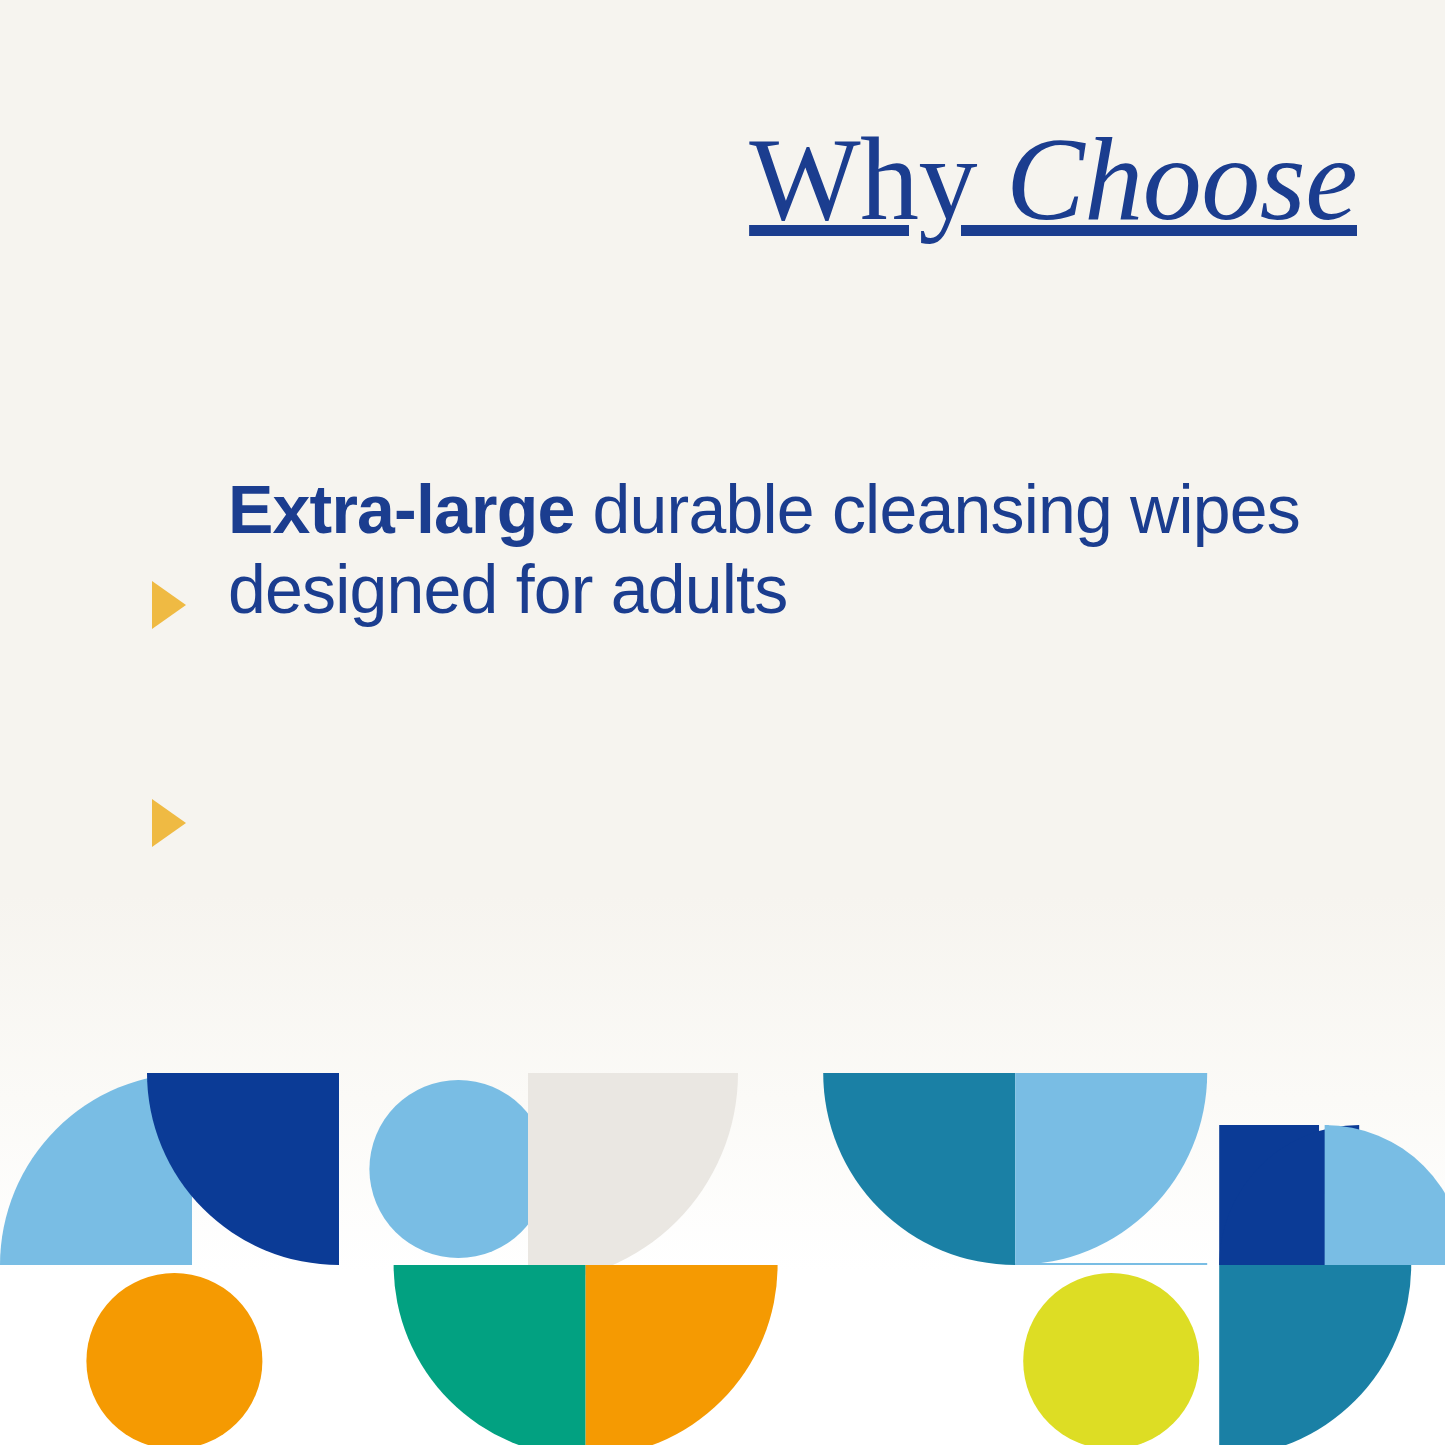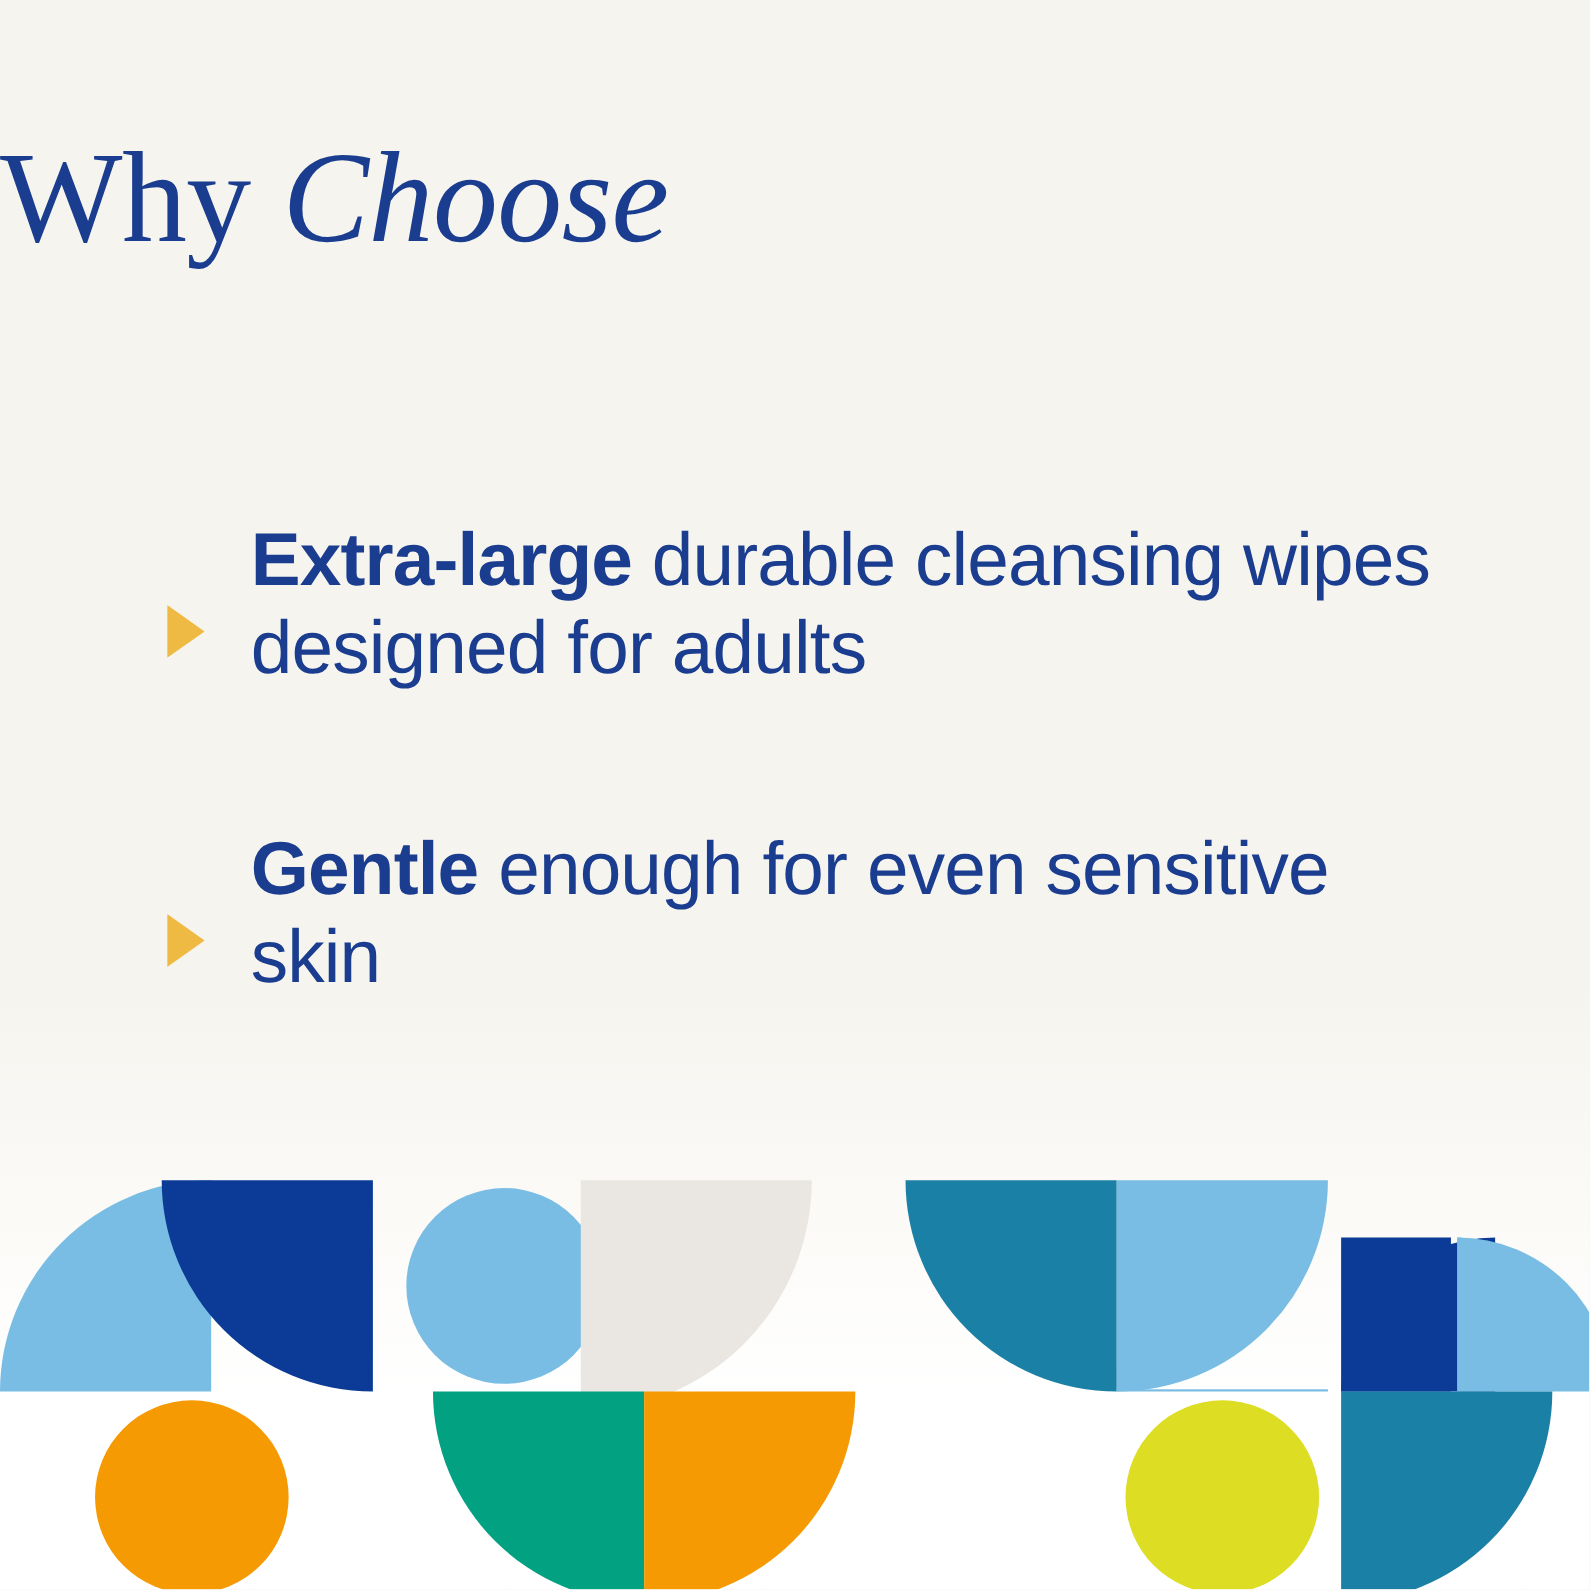--- a/index.html
+++ b/index.html
@@ -23,47 +23,48 @@
     background: linear-gradient(180deg, #f6f4ef 0%, #f6f4ef 62%, #fbfaf7 76%, #ffffff 88%, #ffffff 100%);
     overflow: hidden;
   }
 
   
   .headline {
     position: absolute;
     top: 112px;
     left: 0;
     width: 1357px;
-    text-align: left;
+    text-align: right;
     color: #1b3d8f;
     font-family: "Liberation Serif", "DejaVu Serif", serif;
     font-size: 118px;
     line-height: 1.16;
     letter-spacing: -0.5px;
     font-weight: 400;
+    text-decoration: underline;
   }
   .headline .em {
     font-style: italic;
   }
   .headline .hl-line {
     display: block;
     white-space: nowrap;
   }
 
   
   .bullets {
     position: absolute;
     top: 470px;
     left: 0;
     width: 1445px;
   }
 
   .bullet {
     display: flex;
-    align-items: center;
+    align-items: flex-end;
     padding-left: 152px;
     padding-right: 80px;
     margin-bottom: 122px;
   }
 
   .bullet-marker {
     flex: 0 0 auto;
     width: 34px;
     height: 48px;
     margin-top: 48px;
@@ -114,21 +115,20 @@
       </span>
       <div class="bullet-text"><span class="lead">Extra-large</span><span> durable cleansing wipes designed for adults</span></div>
     </div>
 
     <div class="bullet">
       <span class="bullet-marker">
         <svg width="34" height="48" viewBox="0 0 34 48" aria-hidden="true">
           <polygon points="0,0 34,24 0,48" fill="#efba43"></polygon>
         </svg>
       </span>
-      <div class="bullet-text"><span class="lead">Gentle</span><span> enough for even sensitive skin</span></div>
     </div>
 
   </div>
 
   <div class="pattern">
     <svg id="pattern-svg" width="1445" height="390" viewBox="0 0 1445 390" aria-hidden="true">
         <rect x="-186" y="18" width="186" height="192" fill="#79bde4"></rect>
         <path d="M 192 210 L 0 210 A 192 192 0 0 1 192 18 Z" fill="#79bde4"></path>
         <rect x="147" y="18" width="2" height="0" fill="#ffffff"></rect>
         <path d="M 339 18 L 339 210 A 192 192 0 0 1 147 18 Z" fill="#0b3b96"></path>

